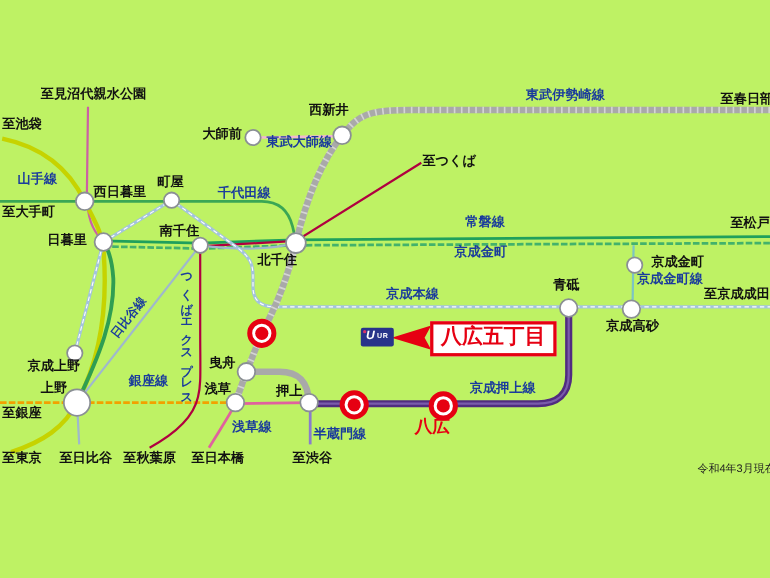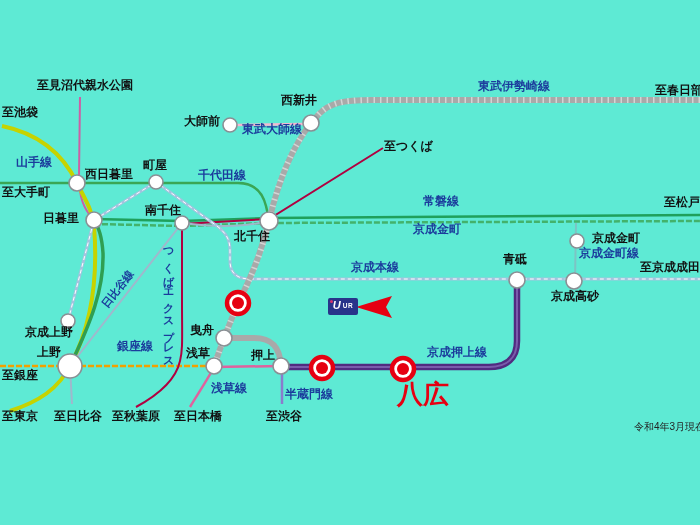--- a/index.html
+++ b/index.html
@@ -1,23 +1,23 @@
 <!DOCTYPE html>
 <html><head>
 <meta charset="utf-8">
 <style>
   html,body{margin:0;padding:0;background:#fff;}
-  #stage{position:relative;width:700px;height:525px;background:#5eead4;overflow:hidden;
+  #stage{position:relative;width:700px;height:525px;background:#bef264;overflow:hidden;
          font-family:"Liberation Sans","DejaVu Sans",sans-serif;}
   #rail-svg{position:absolute;left:0;top:0;}
   .lbl{position:absolute;white-space:nowrap;font-weight:bold;font-size:12px;color:#111;line-height:1.15;}
   .blue{color:#1b3c9c;}
   .red-xl{color:#e60012;font-size:21px;letter-spacing:0px;}
   .red-lg{color:#e60012;font-size:19px;}
-  .red-xxl{color:#e60012;font-size:26px;margin-left:20px;}
+  .red-xxl{color:#e60012;font-size:16px;}
   .callout-box{position:absolute;border:3px solid #e60012;background:#fff;color:#e60012;
                font-weight:bold;font-size:19px;padding:1px 7px 2px 7px;white-space:nowrap;line-height:1.2;}
   .rot-hibiya{transform:rotate(-52deg);transform-origin:left center;font-size:11px;}
   .vert-tx{writing-mode:vertical-rl;font-size:11px;letter-spacing:1px;}
   .ur-badge{position:absolute;width:30px;height:17px;background:#28348a;border-radius:2px;
             display:flex;align-items:center;justify-content:center;gap:2px;}
   .ur-badge .ur-logo{color:#fff;font-style:italic;font-weight:bold;font-size:11px;line-height:1;position:relative;top:-1px;}
   .ur-badge .ur-logo::before{content:"";position:absolute;left:-3px;top:0;width:3px;height:3px;background:#d6336c;border-radius:50%;}
   .ur-badge .ur-text{color:#fff;font-weight:bold;font-size:6.5px;letter-spacing:.5px;line-height:1;}
   .note{font-weight:normal;font-size:10px;color:#222;}
@@ -133,20 +133,21 @@
   <div class="lbl blue" style="left:579px;top:247px">京成金町線</div>
   <div class="lbl blue" style="left:351px;top:261px">京成本線</div>
   <div class="lbl blue" style="left:117px;top:340px">銀座線</div>
   <div class="lbl blue" style="left:211px;top:382px">浅草線</div>
   <div class="lbl blue" style="left:285px;top:388px">半蔵門線</div>
   <div class="lbl blue" style="left:427px;top:346px">京成押上線</div>
   <div class="lbl blue rot-hibiya" style="left:104px;top:300px">日比谷線</div>
   <div class="lbl blue vert-tx" style="left:162px;top:241px">つくばエクスプレス</div>
 
   <div class="lbl red-xxl" style="left:377px;top:380px">八広</div>
+  <div class="callout-box" style="left:391px;top:292px">八広五丁目</div>
 
   <div class="ur-badge" style="left:328px;top:298px">
     <span class="ur-logo">U</span>
     <span class="ur-text">UR</span>
   </div>
 
   <div class="lbl note" style="left:634px;top:421px">令和4年3月現在</div>
 
 </div>
 

